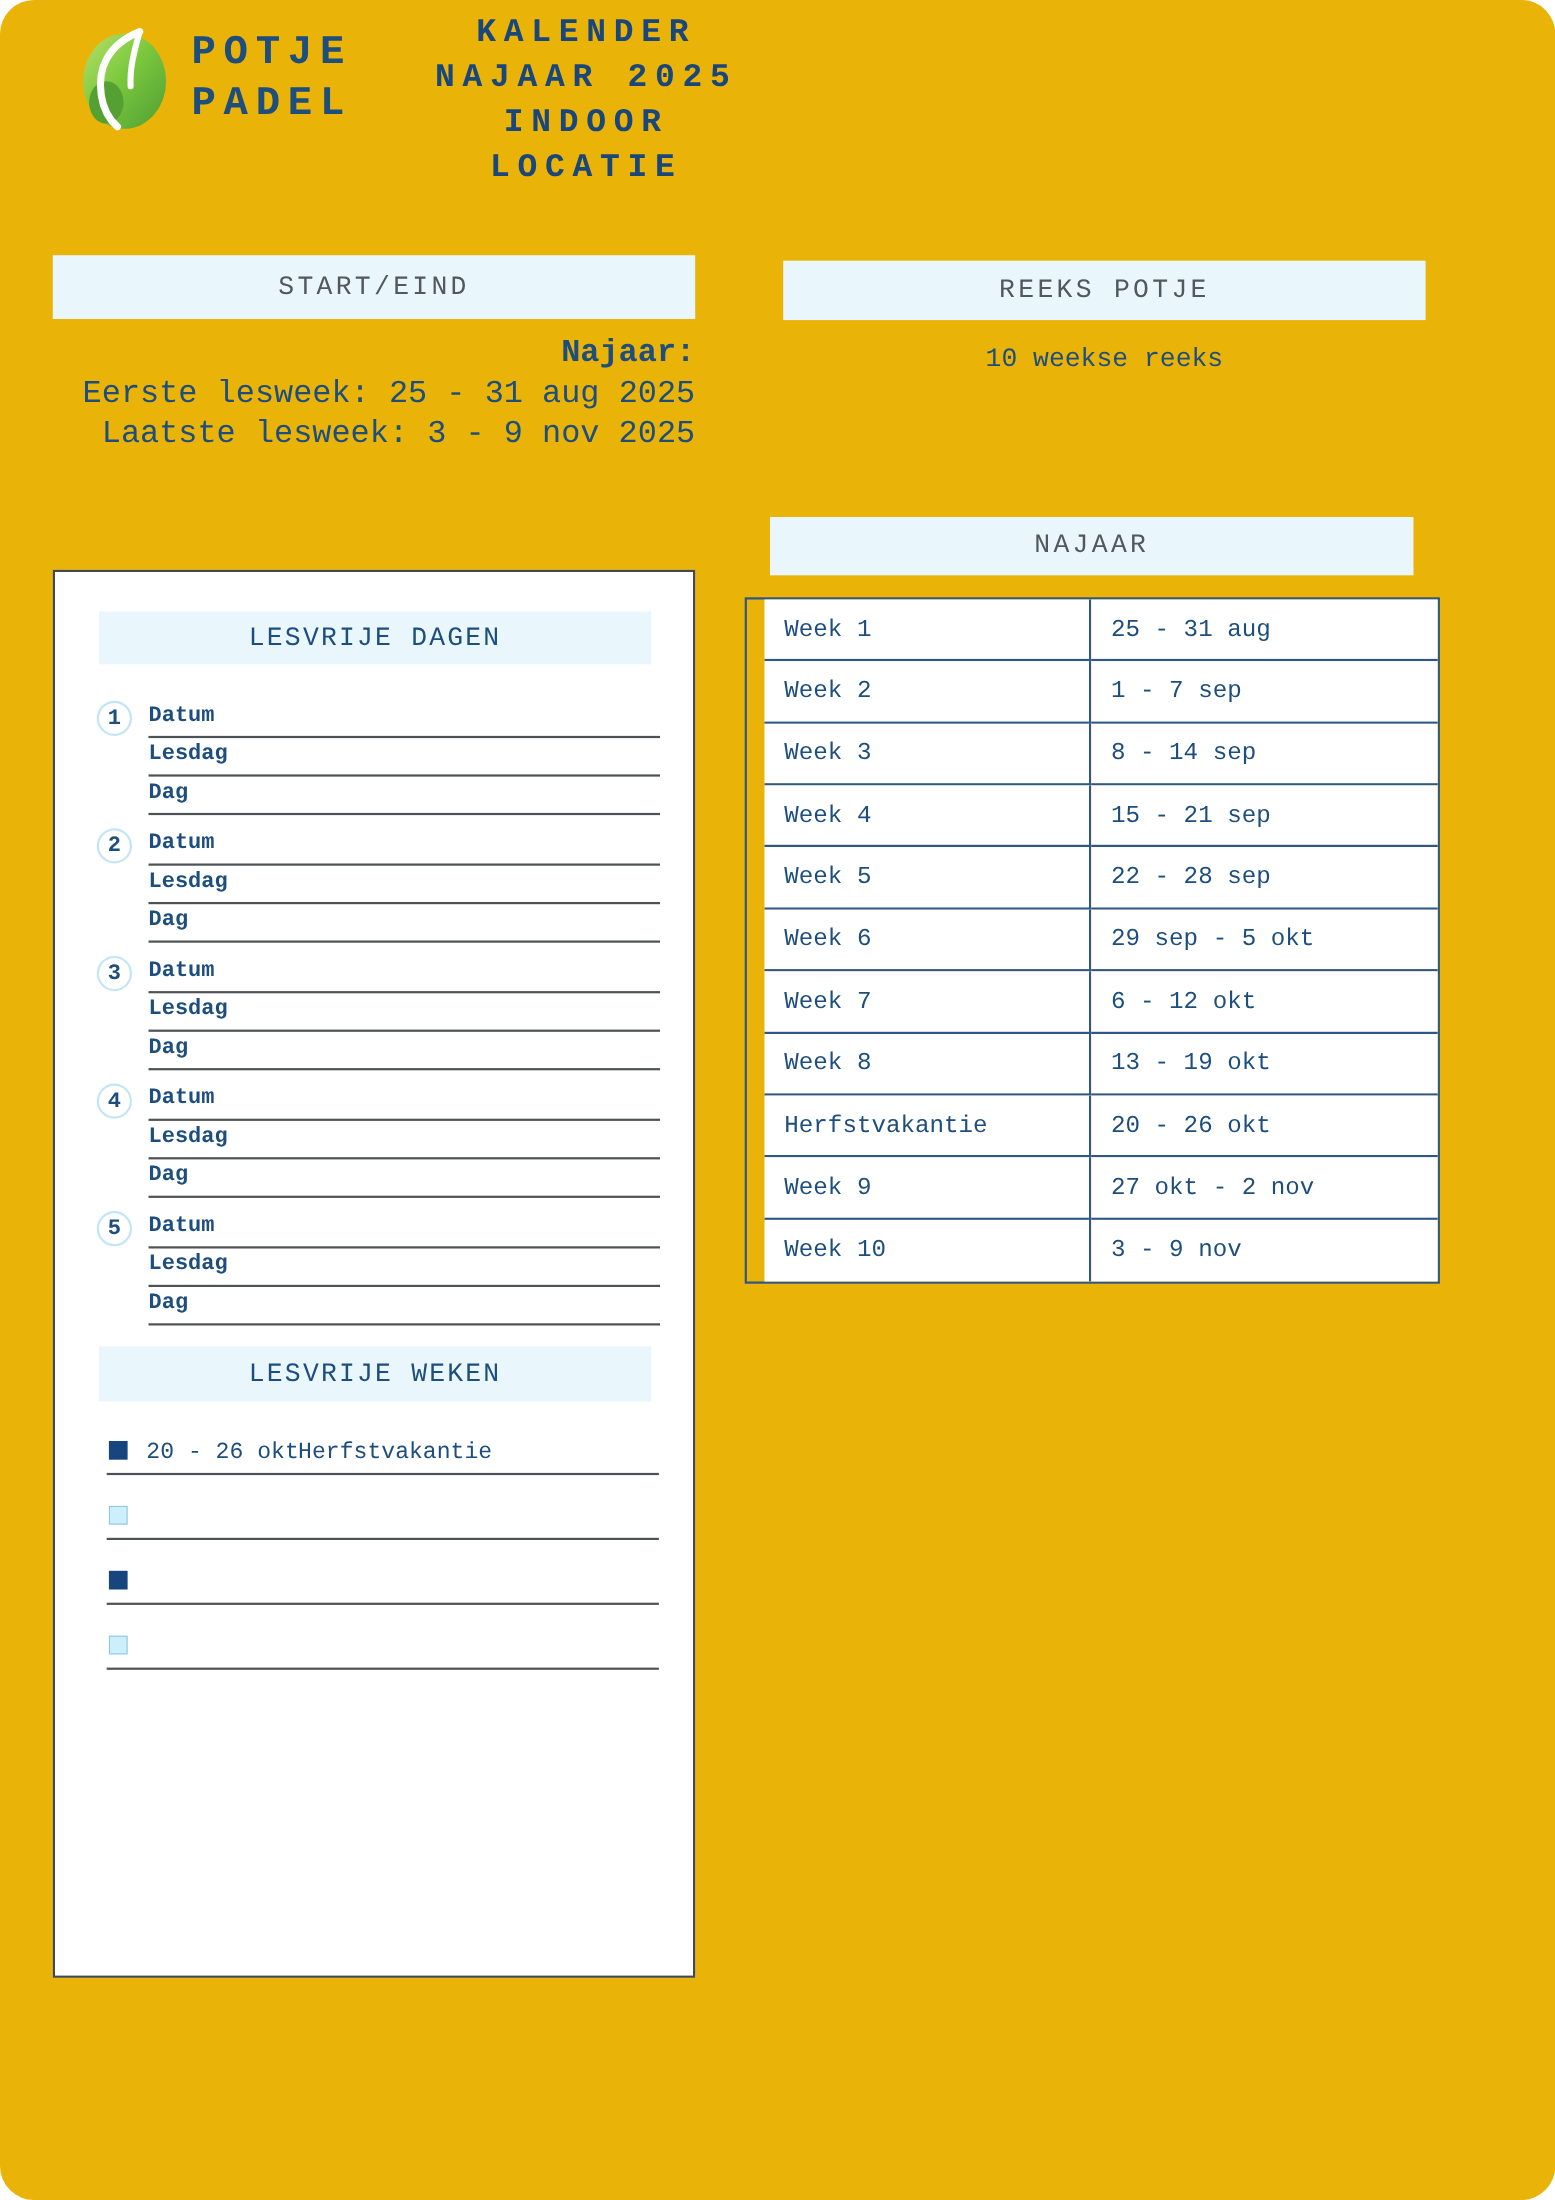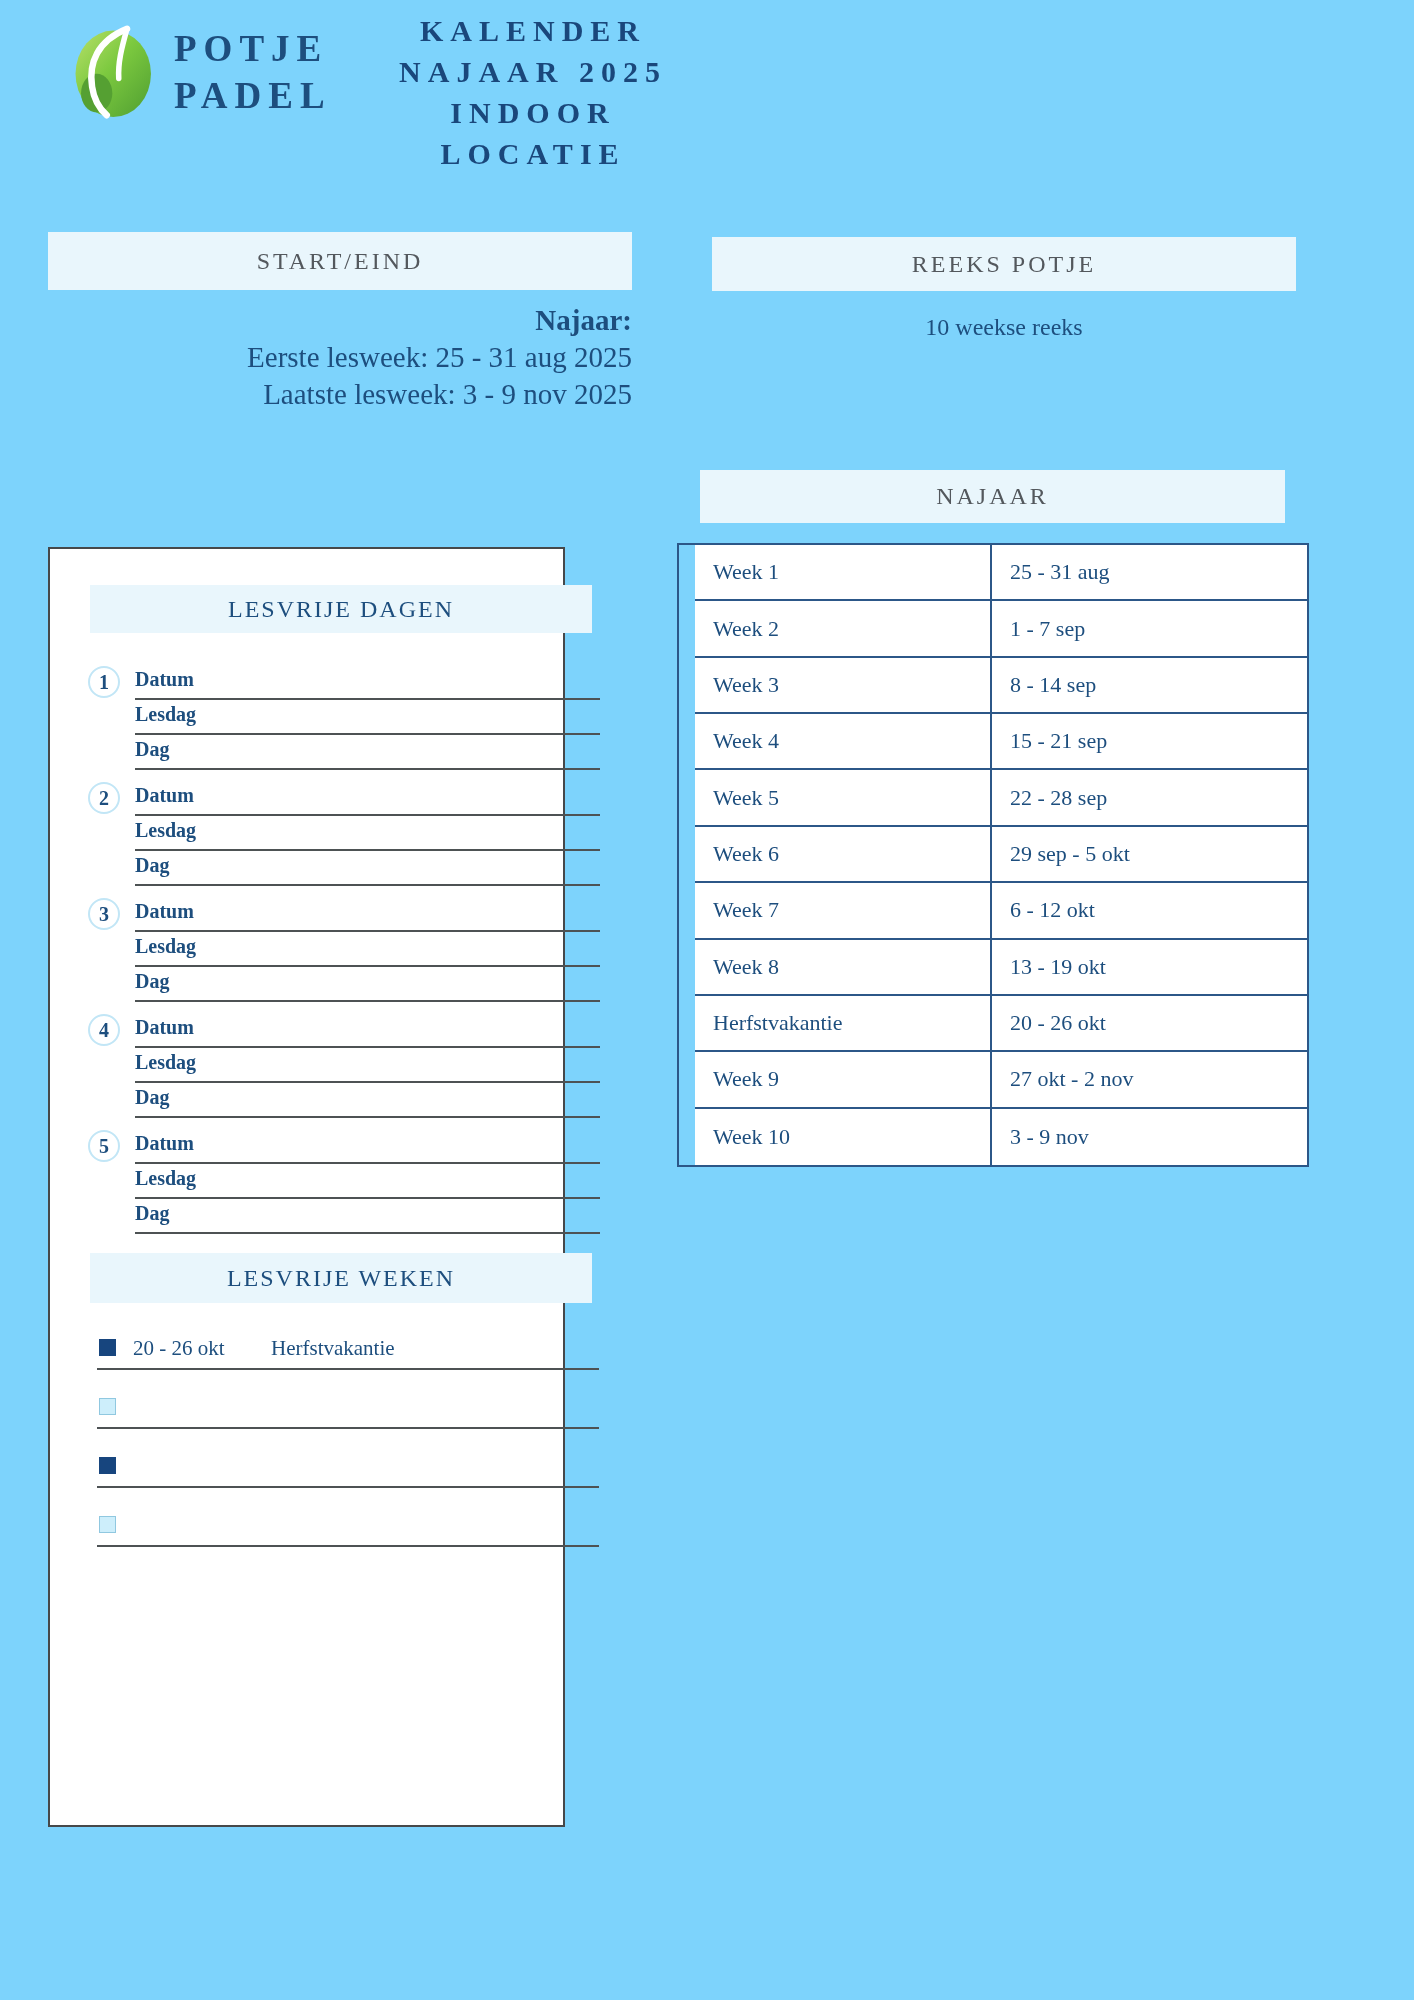--- a/index.html
+++ b/index.html
@@ -1,18 +1,18 @@
 <!DOCTYPE html>
 <html><head>
 <meta charset="utf-8">
 <style>
   html,body{margin:0;padding:0;background:#ffffff;}
   .page{
-    position:relative;width:1414px;height:2000px;background:#7dd3fc;
-    font-family:Liberation Serif, serif;overflow:hidden;
+    position:relative;width:1414px;height:2000px;background:#eab308;
+    font-family:Liberation Mono, monospace;overflow:hidden;border-radius:31px;
     --navy:#1d4e7e;--navy-dark:#1a477b;--gray-header:#53585d;--bar-bg:#e9f6fc;
     --table-border:#2c5788;--box-border:#46484a;--line:#4d5254;
     --circle-border:#c2e6f6;--check-dark:#17457e;--check-light:#cdeefb;--check-light-border:#90c8e0;
   }
   
   .logo{position:absolute;left:70px;top:22px;display:flex;align-items:center;gap:12px;}
   .logo-ball{width:92px;height:100px;display:block;}
   .logo-text{color:var(--navy);font-weight:bold;font-size:37px;letter-spacing:7px;line-height:47px;}
   .title{position:absolute;left:360px;top:10px;width:346px;text-align:center;
     color:var(--navy-dark);font-weight:bold;font-size:30px;line-height:41px;letter-spacing:7px;}
@@ -31,21 +31,21 @@
     color:var(--navy);font-size:24px;}
   
   .ntable{position:absolute;left:677px;top:543px;width:632px;height:624px;
     display:grid;grid-template-columns:313px 1fr;grid-auto-rows:1fr;
     border:2px solid var(--table-border);box-sizing:border-box;}
   .ncell{display:flex;align-items:center;padding-left:18px;color:var(--navy);font-size:22px;
     border-bottom:2px solid var(--table-border);box-sizing:border-box;background:#fff;}
   .ncell.col1{border-right:2px solid var(--table-border);margin-left:16px;}
   .ncell:nth-last-child(-n+2){border-bottom:none;}
   
-  .lbox{position:absolute;left:48px;top:547px;width:517px;height:1280px;
+  .lbox{position:absolute;left:48px;top:518px;width:584px;height:1280px;
     border:2px solid var(--box-border);box-sizing:border-box;background:#fff;}
   .bar-ld{left:40px;top:36px;width:502px;height:48px;}
   .bar-lw{left:40px;top:704px;width:502px;height:50px;}
   
   .entries{position:absolute;left:38px;top:116px;width:512px;}
   .entry{position:relative;padding-left:47px;margin-bottom:11px;}
   .enum{position:absolute;left:0;top:1px;width:32px;height:32px;border:2px solid var(--circle-border);
     border-radius:50%;display:flex;align-items:center;justify-content:center;
     color:var(--navy);font-size:20px;font-weight:bold;box-sizing:border-box;}
   .fline{height:35px;box-sizing:border-box;border-bottom:2px solid var(--line);padding-top:3px;}

